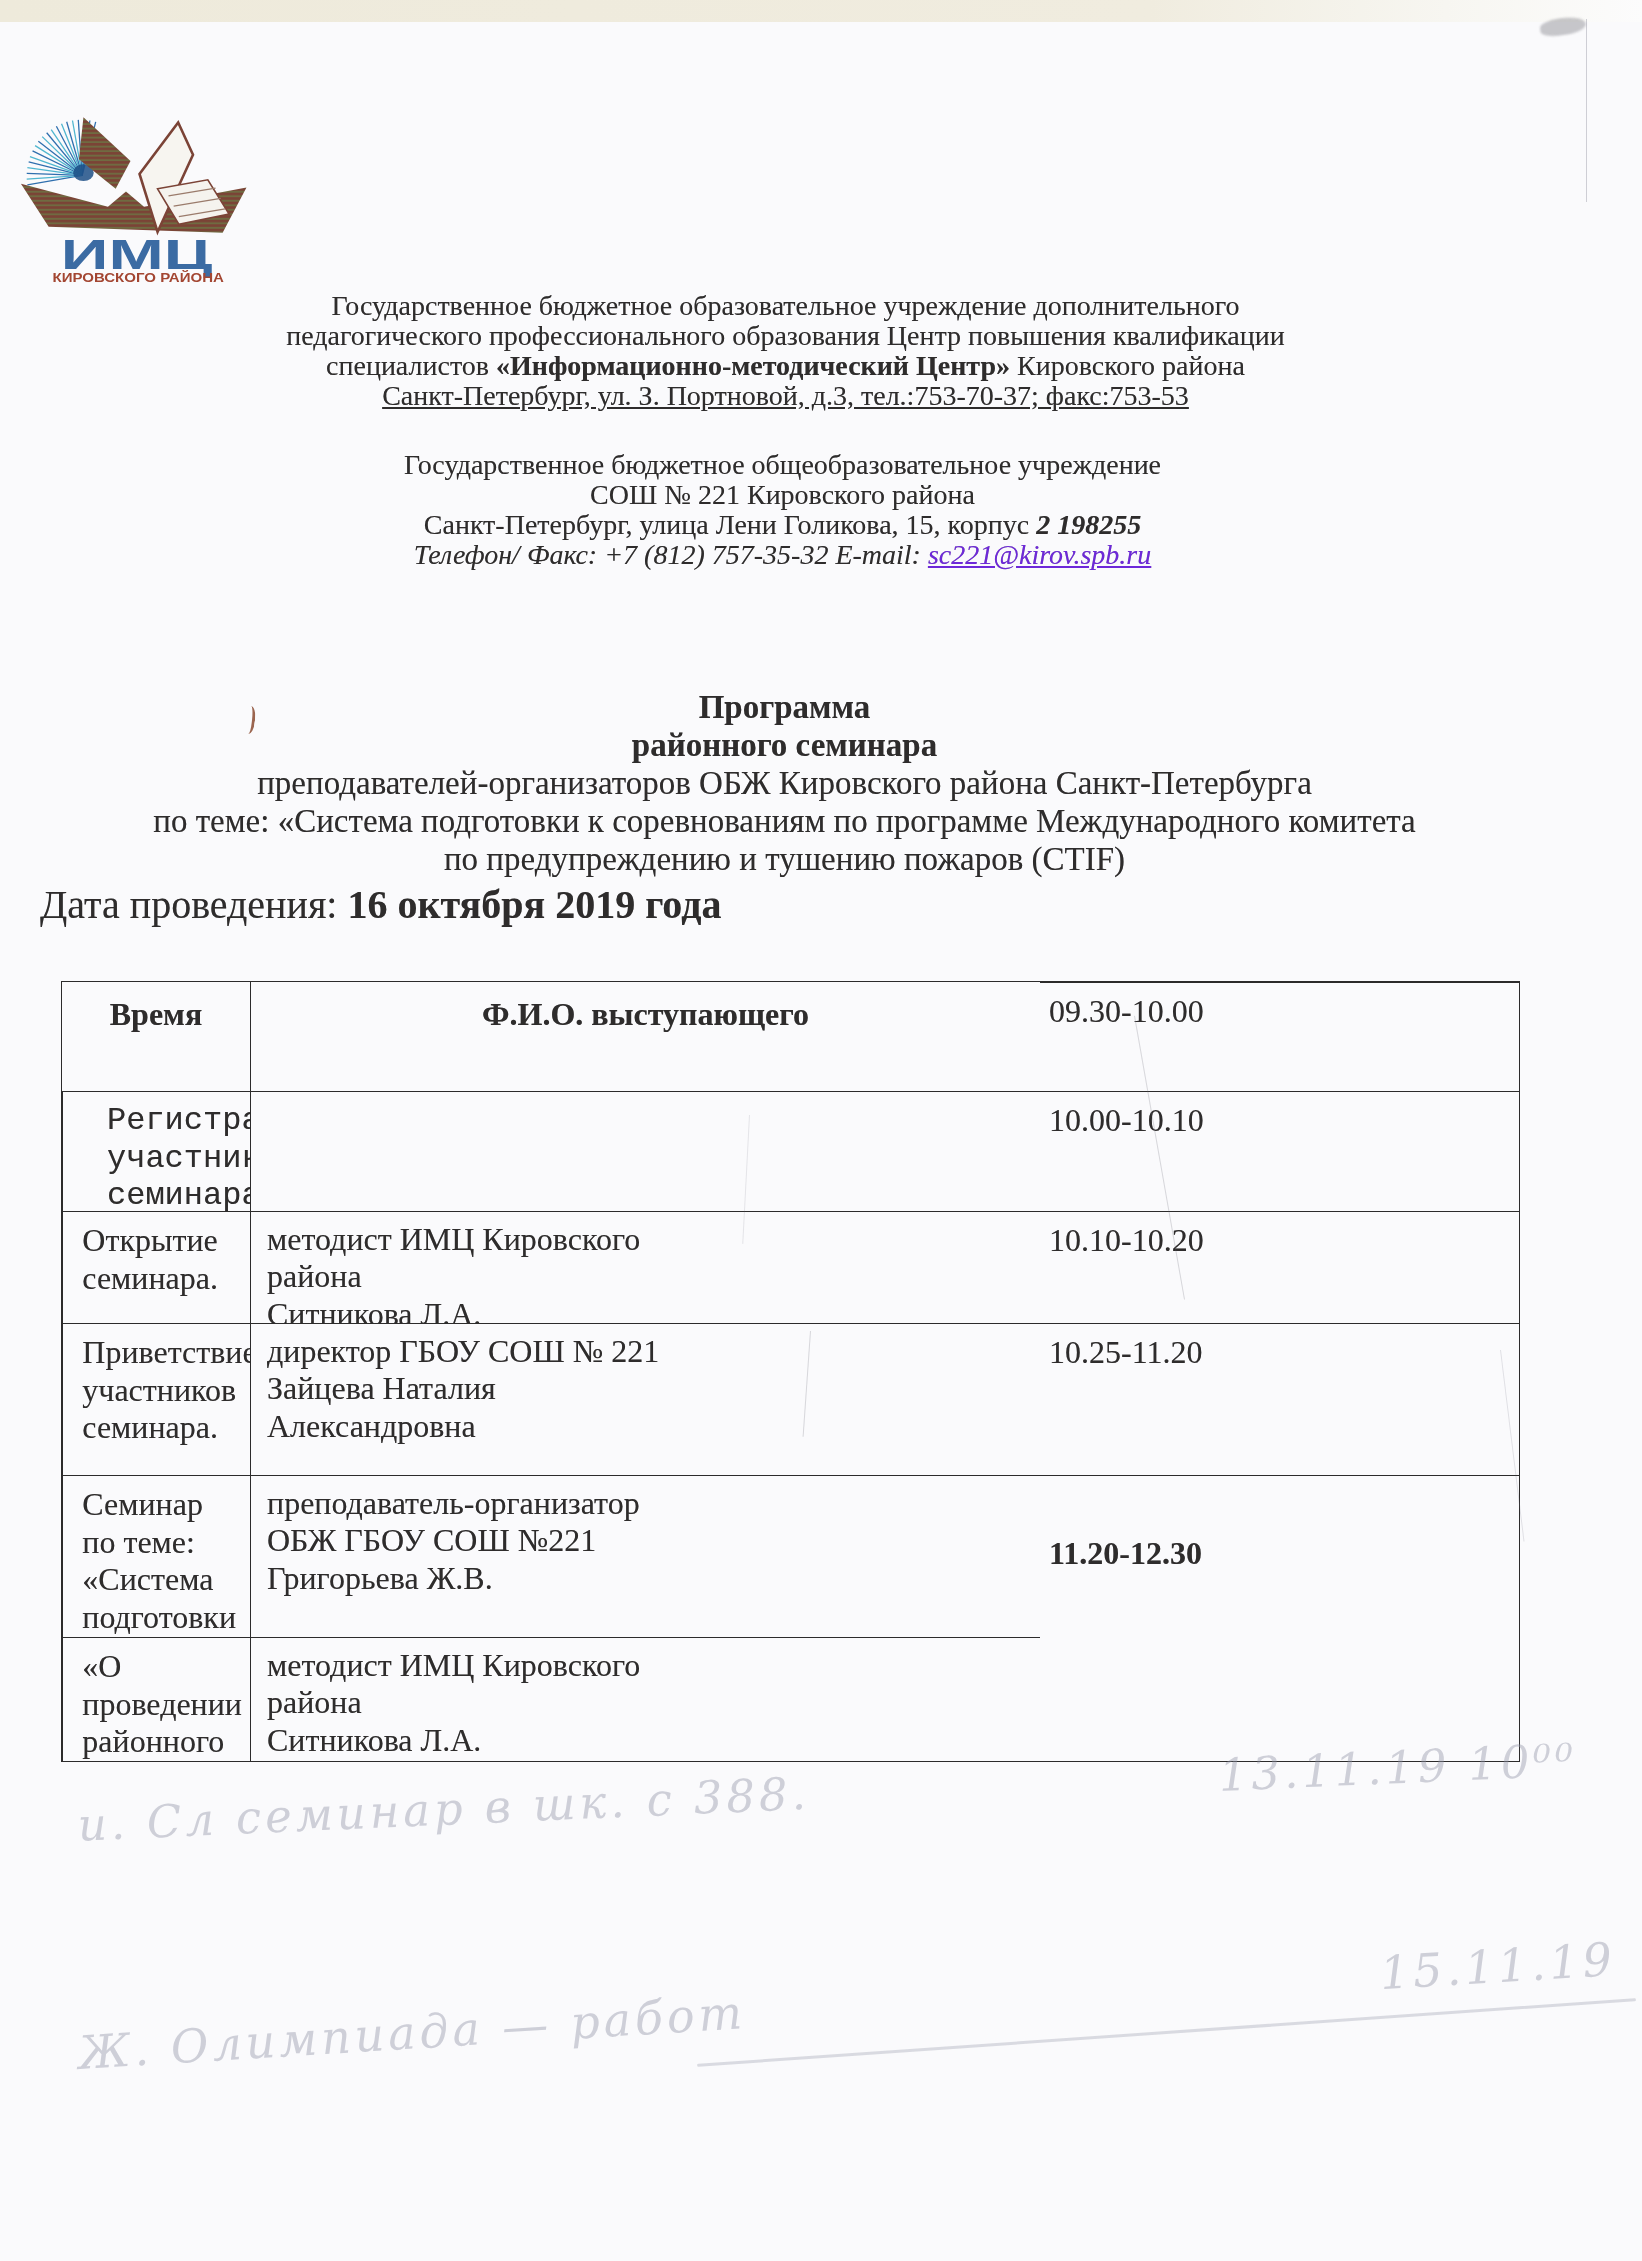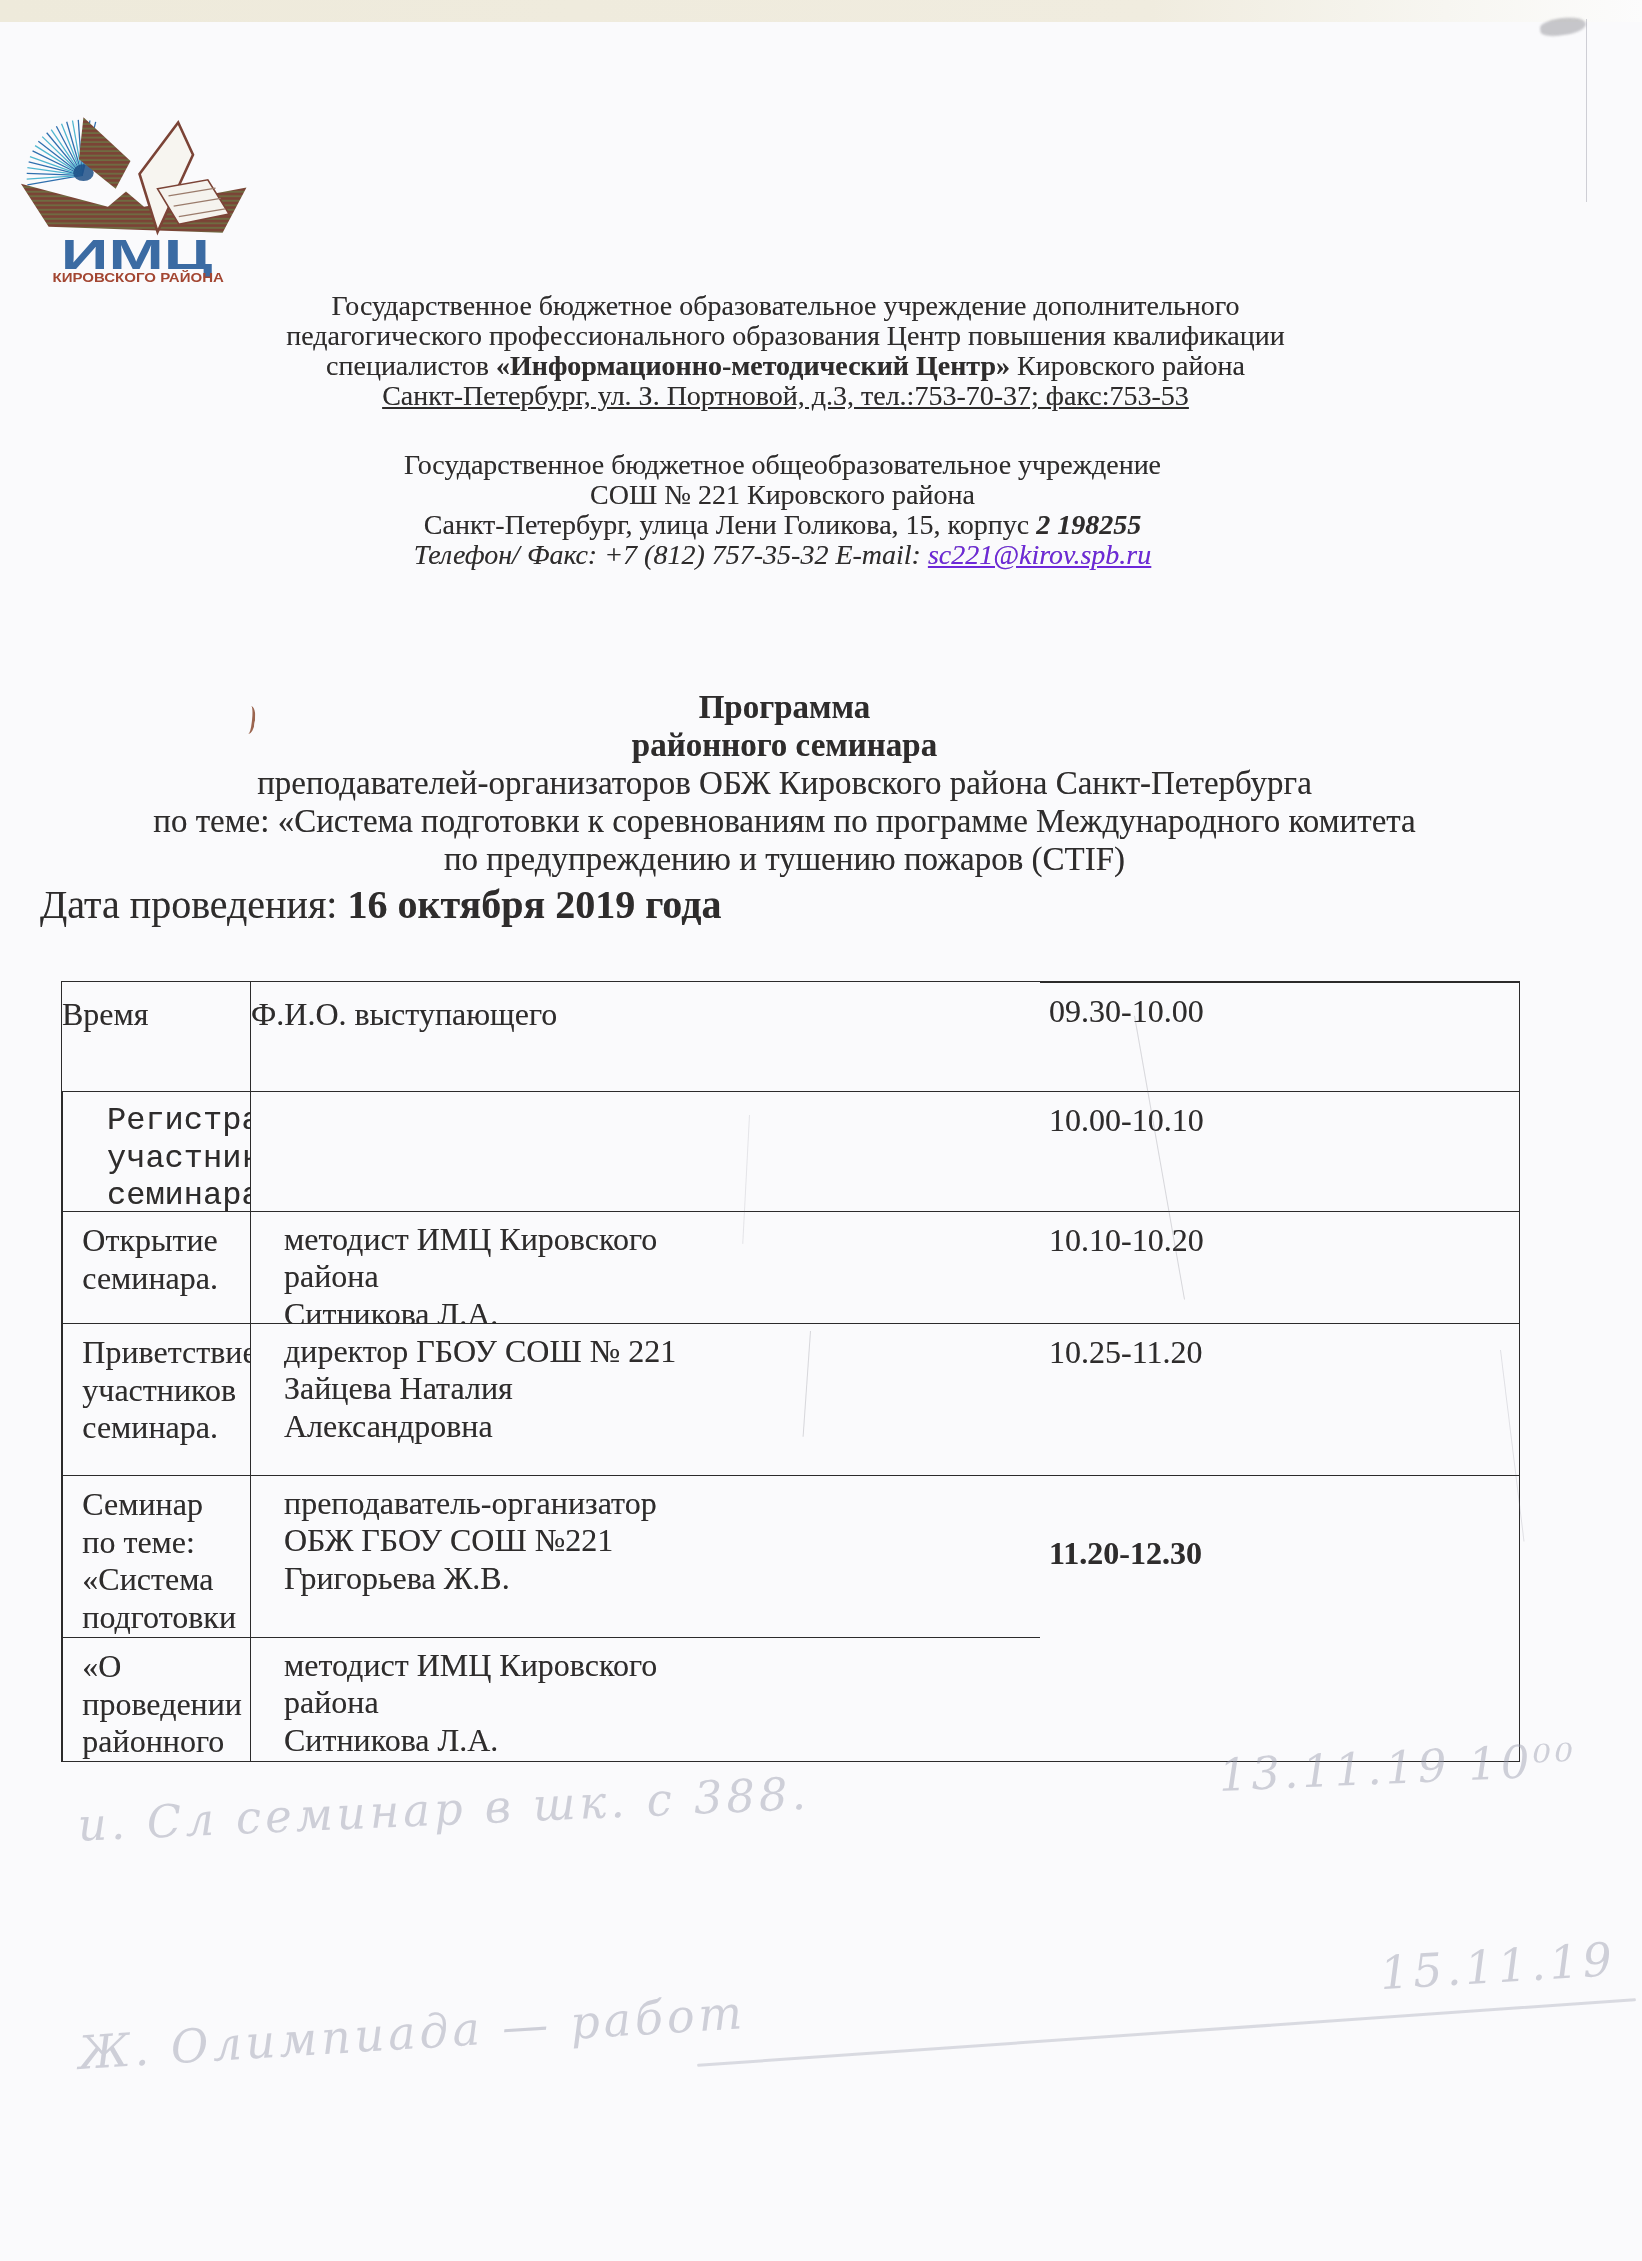--- a/index.html
+++ b/index.html
@@ -30,25 +30,25 @@
     font-size:33px;line-height:38px;transform:translateX(-37px);}
   .dateline{position:absolute;left:40px;top:881px;font-size:40px;}
   
   .doc-table{position:absolute;left:61px;top:981px;
     display:grid;grid-template-columns:188px 790px 479px;
     grid-template-rows:109px 120px 112px 152px 162px 124px;
     border:1.9px solid #2c2b2b;font-size:32px;line-height:1.17;}
   .cell{border-left:1.9px solid #2c2b2b;border-top:1.9px solid #2c2b2b;
     white-space:pre-line;overflow:hidden;}
   .cell.c0{border-left:none;} .cell.r0{border-top:none;}
-  .th{font-weight:normal;padding-top:14px;}
+  .th{font-weight:bold;text-align:center;padding-top:14px;}
   .t-time{padding:10.3px 3.9px 0 9px;}
   .t-event{padding:10.3px 14px 0 19.3px;}
   .t-event.indent{padding-left:44px;font-family:Liberation Mono, monospace;}
-  .t-speaker{padding:9px 9px 0 33px;}
+  .t-speaker{padding:9px 9px 0 16px;}
   .t-time.low{padding-top:59px;font-weight:bold;}
   
   .ink-mark{position:absolute;left:244px;top:706px;width:7.7px;height:28px;
     border-right:3.2px solid rgba(138,74,48,.85);border-radius:50%/45%;transform:rotate(6deg);}
   
   .scratch{position:absolute;width:1.3px;background:rgba(110,110,122,.25);transform-origin:top left;}
   .s1{left:1134px;top:1016px;height:288px;transform:rotate(-10deg);}
   .s2{left:810px;top:1331px;height:106px;transform:rotate(4deg);}
   .s3{left:1500px;top:1350px;height:193px;transform:rotate(-7deg);opacity:.7;}
   .s4{left:749px;top:1115px;height:129px;transform:rotate(3deg);opacity:.6;}

